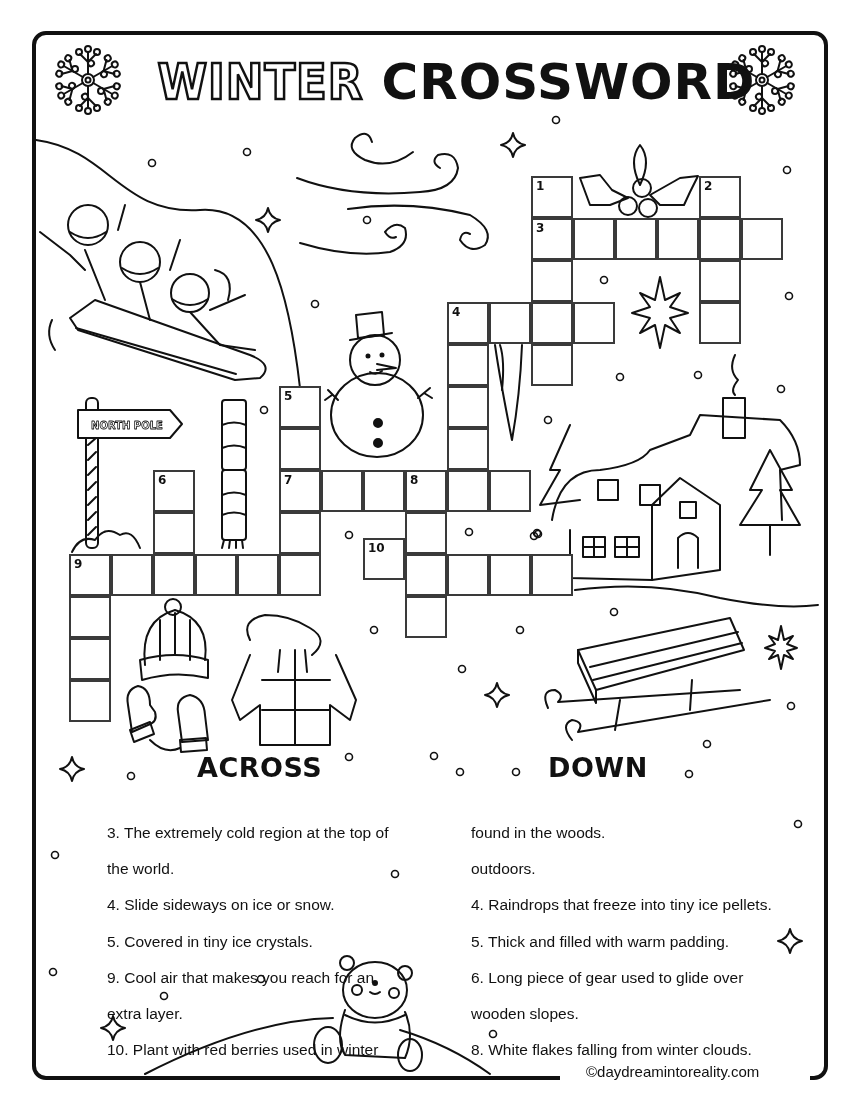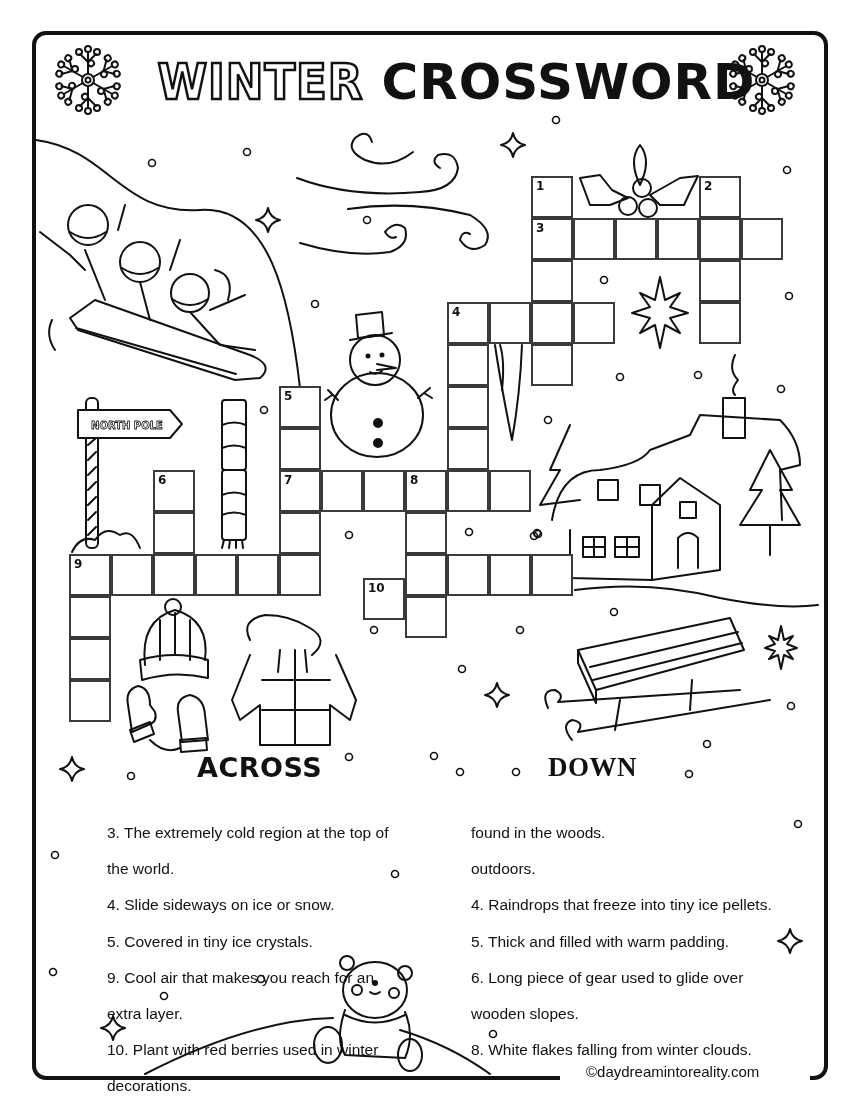--- a/index.html
+++ b/index.html
@@ -307,40 +307,39 @@
     <div class="cell" style="left: 406px; top: 597px;"></div>
     <div class="cell" style="left: 70px; top: 555px;">
       <span class="num">9</span>
     </div>
     <div class="cell" style="left: 112px; top: 555px;"></div>
     <div class="cell" style="left: 196px; top: 555px;"></div>
     <div class="cell" style="left: 238px; top: 555px;"></div>
     <div class="cell" style="left: 70px; top: 597px;"></div>
     <div class="cell" style="left: 70px; top: 639px;"></div>
     <div class="cell" style="left: 70px; top: 681px;"></div>
-    <div class="cell" style="left: 364px; top: 579px;">
+    <div class="cell" style="left: 364px; top: 539px;">
       <span class="num">10</span>
     </div>
     <div class="cell" style="left: 448px; top: 555px;"></div>
     <div class="cell" style="left: 490px; top: 555px;"></div>
     <div class="cell" style="left: 532px; top: 555px;"></div>
   </div>
 
 <div class="heading" style="left:197px; top:752px;">ACROSS</div>
-<div class="heading" style="left:548px; top:752px;font-family:Liberation Serif, serif;">DOWN</div>
+<div class="heading" style="left:548px; top:752px;">DOWN</div>
 
 <ul class="clues" style="left:91px; top:807px; width:340px;">
   <li>3. The extremely cold region at the top of</li>
   <li>the world.</li>
   <li>4. Slide sideways on ice or snow.</li>
   <li>5. Covered in tiny ice crystals.</li>
   <li>9. Cool air that makes you reach for an</li>
   <li>extra layer.</li>
   <li>10. Plant with red berries used in winter</li>
-  <li>decorations.</li>
 </ul>
 <ul class="clues" style="left:455px; top:807px; width:350px;">
   <li>found in the woods.</li>
   <li>outdoors.</li>
   <li>4. Raindrops that freeze into tiny ice pellets.</li>
   <li>5. Thick and filled with warm padding.</li>
   <li>6. Long piece of gear used to glide over</li>
   <li>wooden slopes.</li>
   <li>8. White flakes falling from winter clouds.</li>
 </ul>

